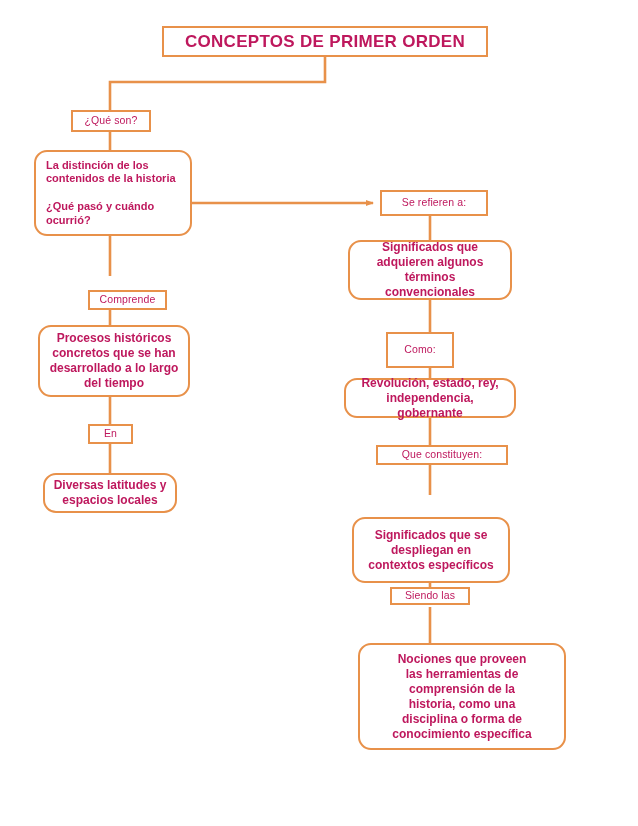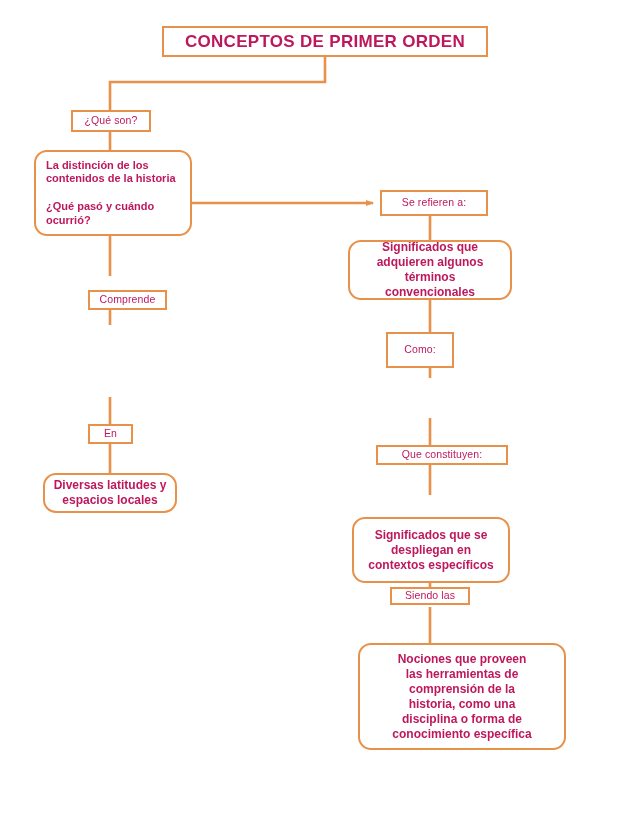--- a/index.html
+++ b/index.html
@@ -123,20 +123,26 @@
 contenidos de la historia
 
 ¿Qué pasó y cuándo
 ocurrió?</span>
   </div>
 
   <div class="node label" style="left:88px; top:276px; width:79px; height:20px;margin-top:14px;">
     <span class="txt">Comprende</span>
   </div>
 
+  <div class="node box" style="left:38px; top:325px; width:152px; height:72px;">
+    <span class="txt">Procesos históricos
+concretos que se han
+desarrollado a lo largo
+del tiempo</span>
+  </div>
 
   <div class="node label" style="left:88px; top:424px; width:45px; height:20px;">
     <span class="txt">En</span>
   </div>
 
   <div class="node box" style="left:43px; top:473px; width:134px; height:40px;">
     <span class="txt">Diversas latitudes y
 espacios locales</span>
   </div>
 
@@ -147,20 +153,24 @@
   <div class="node box" style="left:348px; top:240px; width:164px; height:60px;">
     <span class="txt">Significados que
 adquieren algunos
 términos convencionales</span>
   </div>
 
   <div class="node label" style="left:386px; top:332px; width:68px; height:36px;">
     <span class="txt">Como:</span>
   </div>
 
+  <div class="node box" style="left:344px; top:378px; width:172px; height:40px;">
+    <span class="txt">Revolución, estado, rey,
+independencia, gobernante</span>
+  </div>
 
   <div class="node label" style="left:376px; top:445px; width:132px; height:20px;">
     <span class="txt">Que constituyen:</span>
   </div>
 
   <div class="node box" style="left:352px; top:517px; width:158px; height:66px;">
     <span class="txt">Significados que se
 despliegan en
 contextos específicos</span>
   </div>

